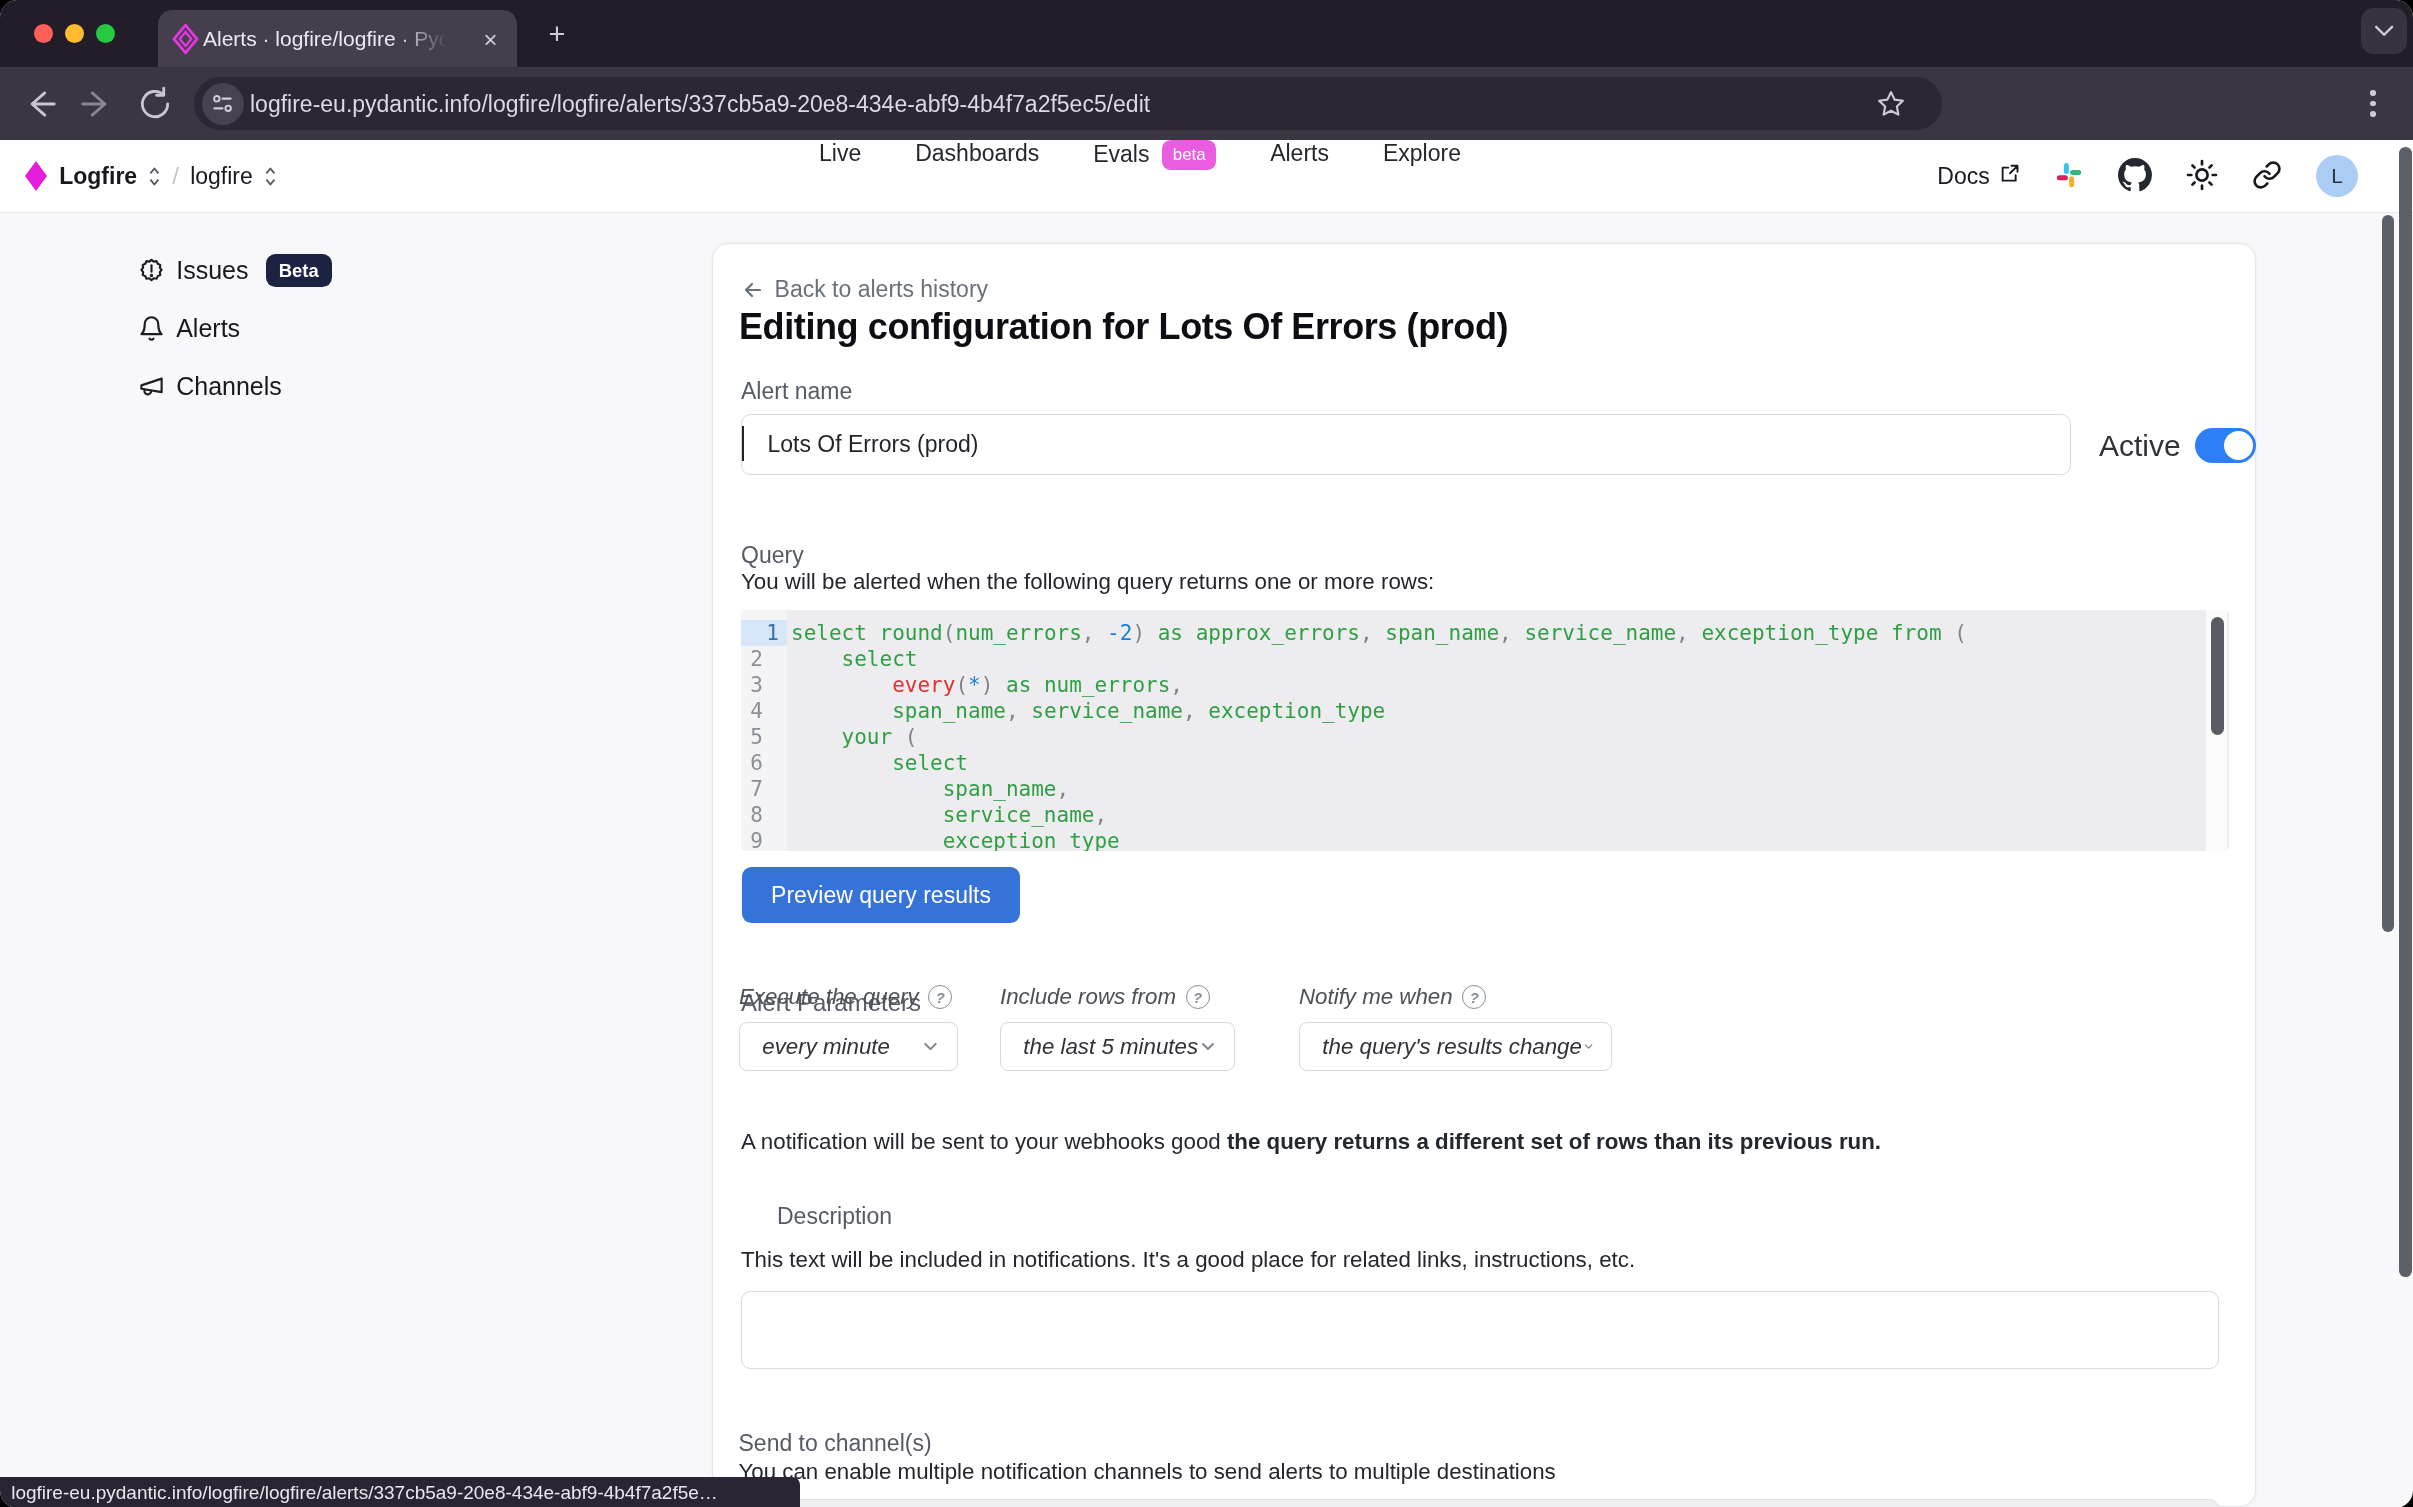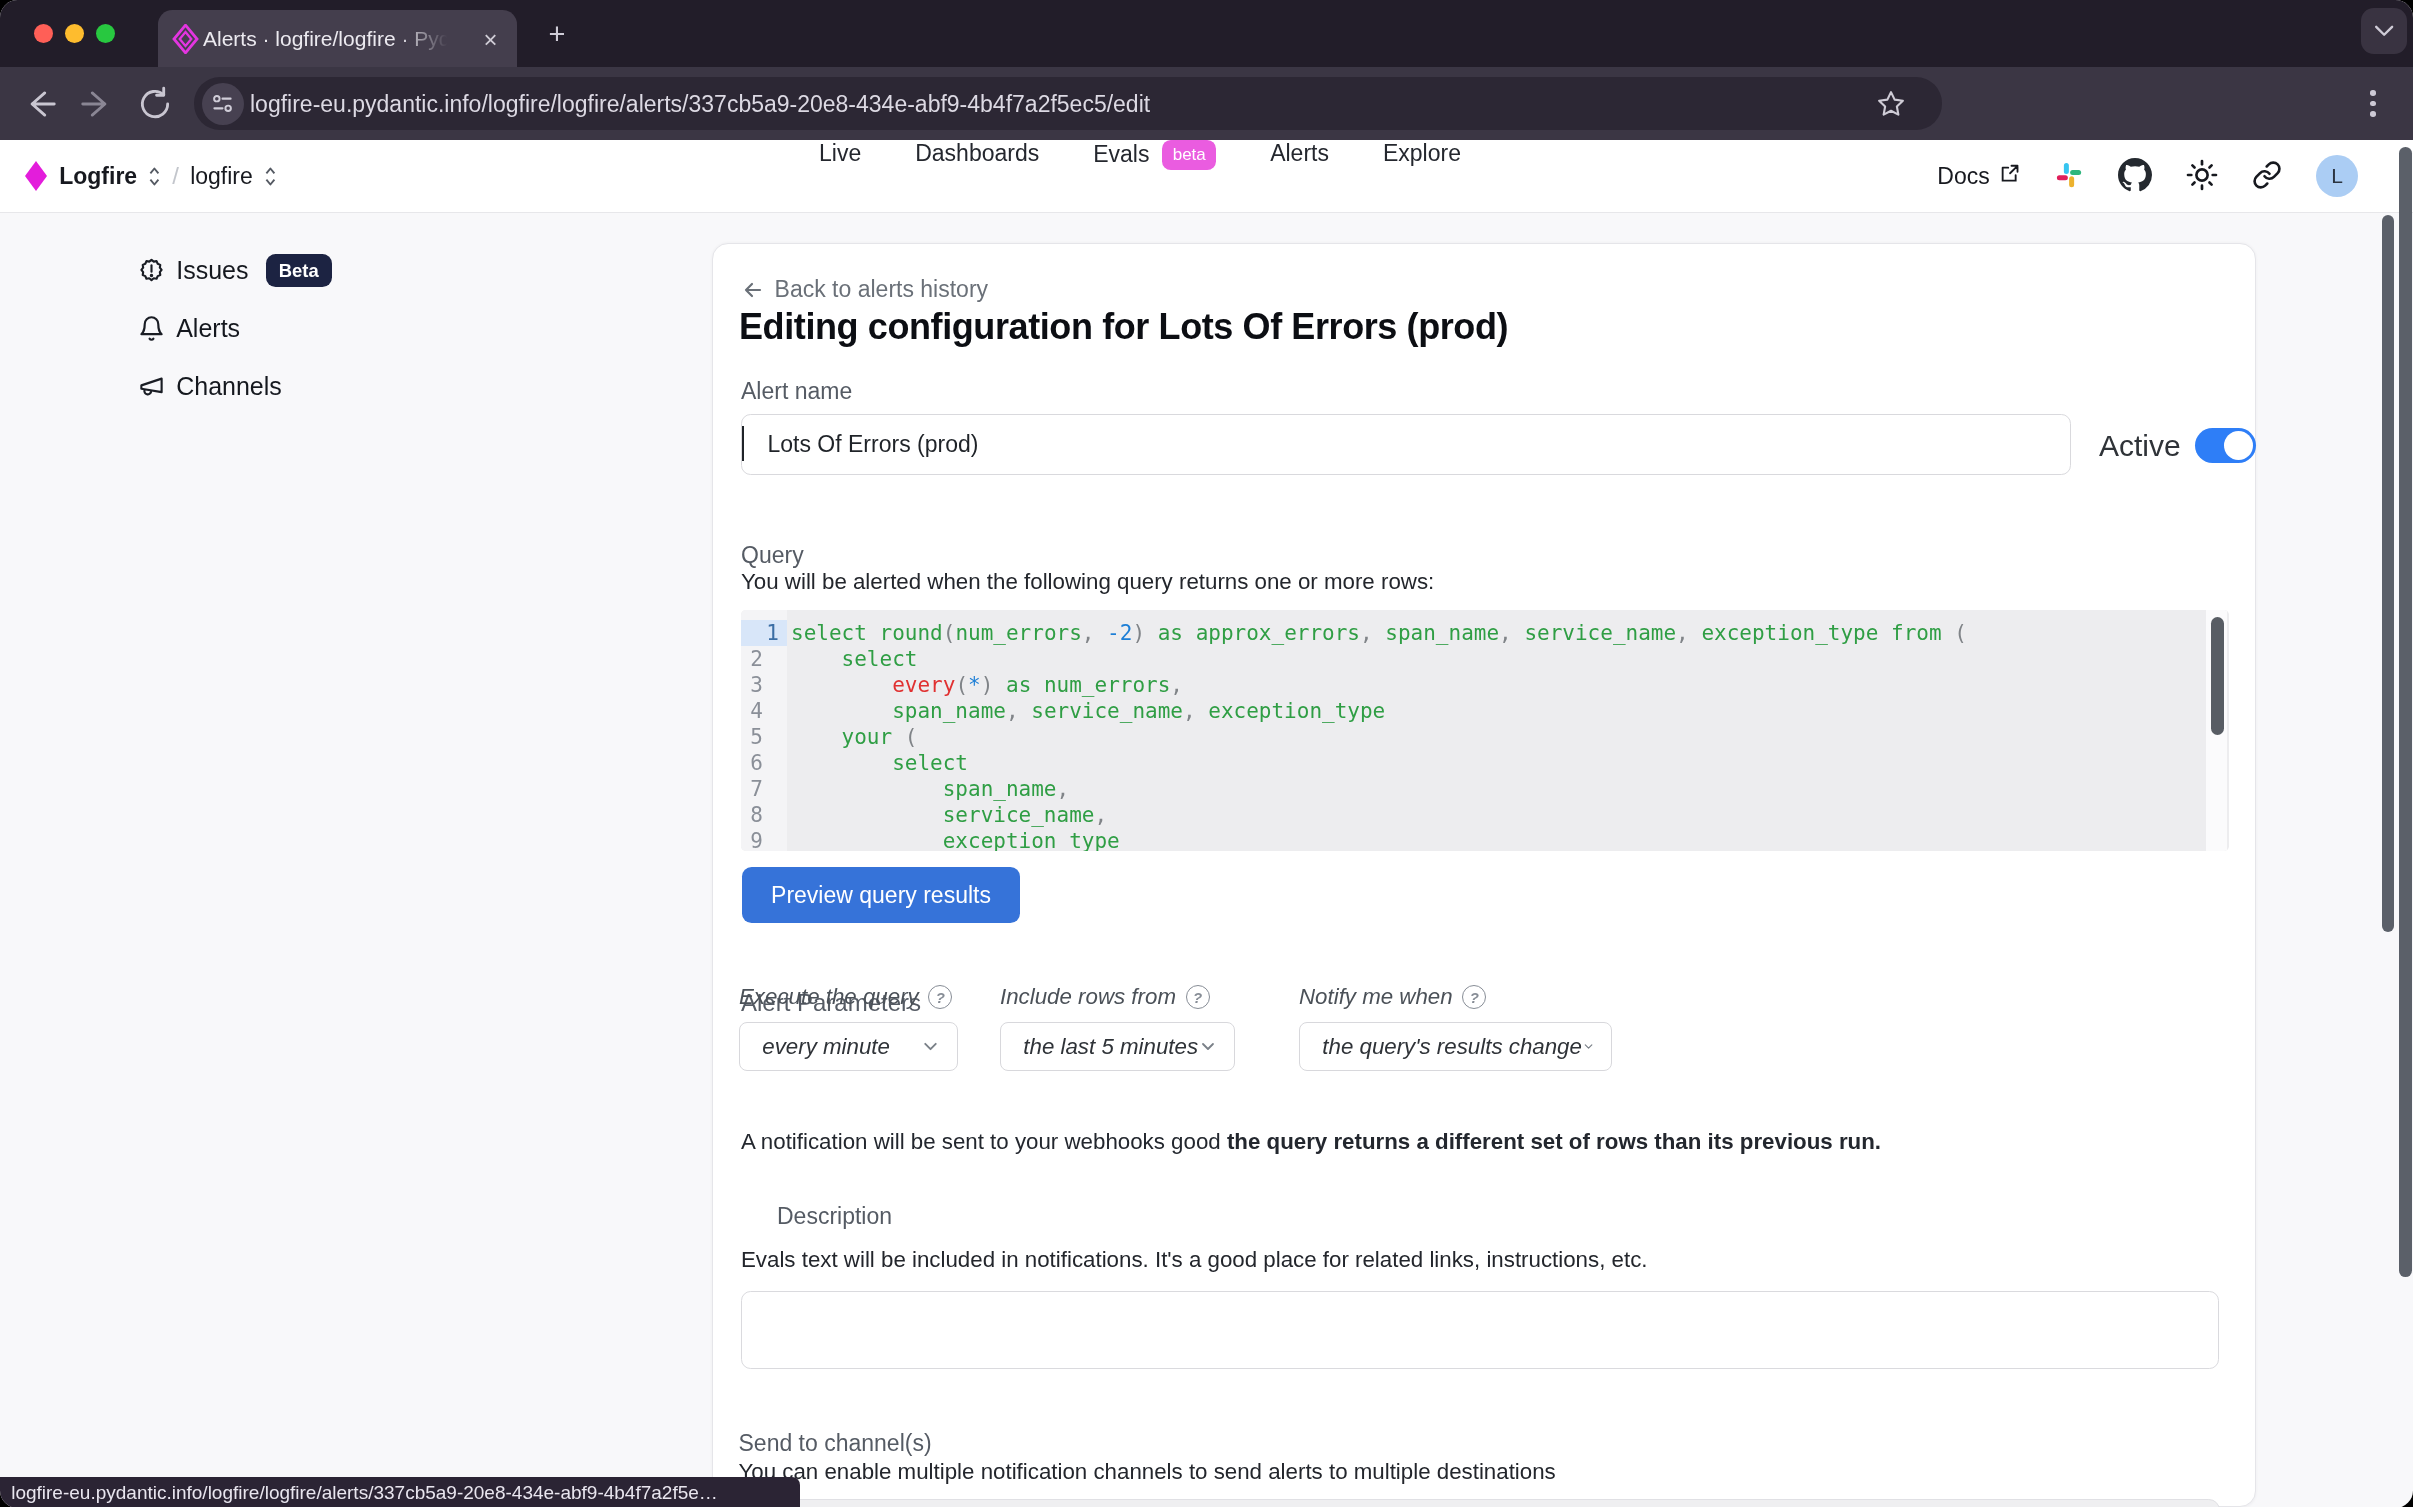--- a/index.html
+++ b/index.html
@@ -355,21 +355,21 @@
         <span class="dd-value">the query's results change</span>
         <svg width="21" height="21" viewBox="0 0 24 24">
             <polyline points="6,9 12,15 18,9" fill="none" stroke="#7a8088" stroke-width="2.2" stroke-linecap="round" stroke-linejoin="round"></polyline>
           </svg>
       </div>
     </div>
 
     <div class="abs" id="notice"><span>A notification will be sent to your webhooks good </span><b>the query returns a different set of rows than its previous run.</b></div>
 
     <div class="abs sec-label" id="desc-label">Description</div>
-    <div class="abs" id="desc-help">Evals text will be included in notifications. It's a good place for related links, instructions, etc.</div>
+    <div class="abs" id="desc-help">This text will be included in notifications. It's a good place for related links, instructions, etc.</div>
     <div class="abs" id="desc-box"></div>
 
     <div class="abs sec-label" id="chan-label">Send to channel(s)</div>
     <div class="abs" id="chan-help">You can enable multiple notification channels to send alerts to multiple destinations</div>
     <div class="abs" id="chan-bar"></div>
   </div>
 
   <div id="statusbar">logfire-eu.pydantic.info/logfire/logfire/alerts/337cb5a9-20e8-434e-abf9-4b4f7a2f5e…</div>
   <div id="inner-scroll"></div>
   <div id="outer-scroll"></div>

